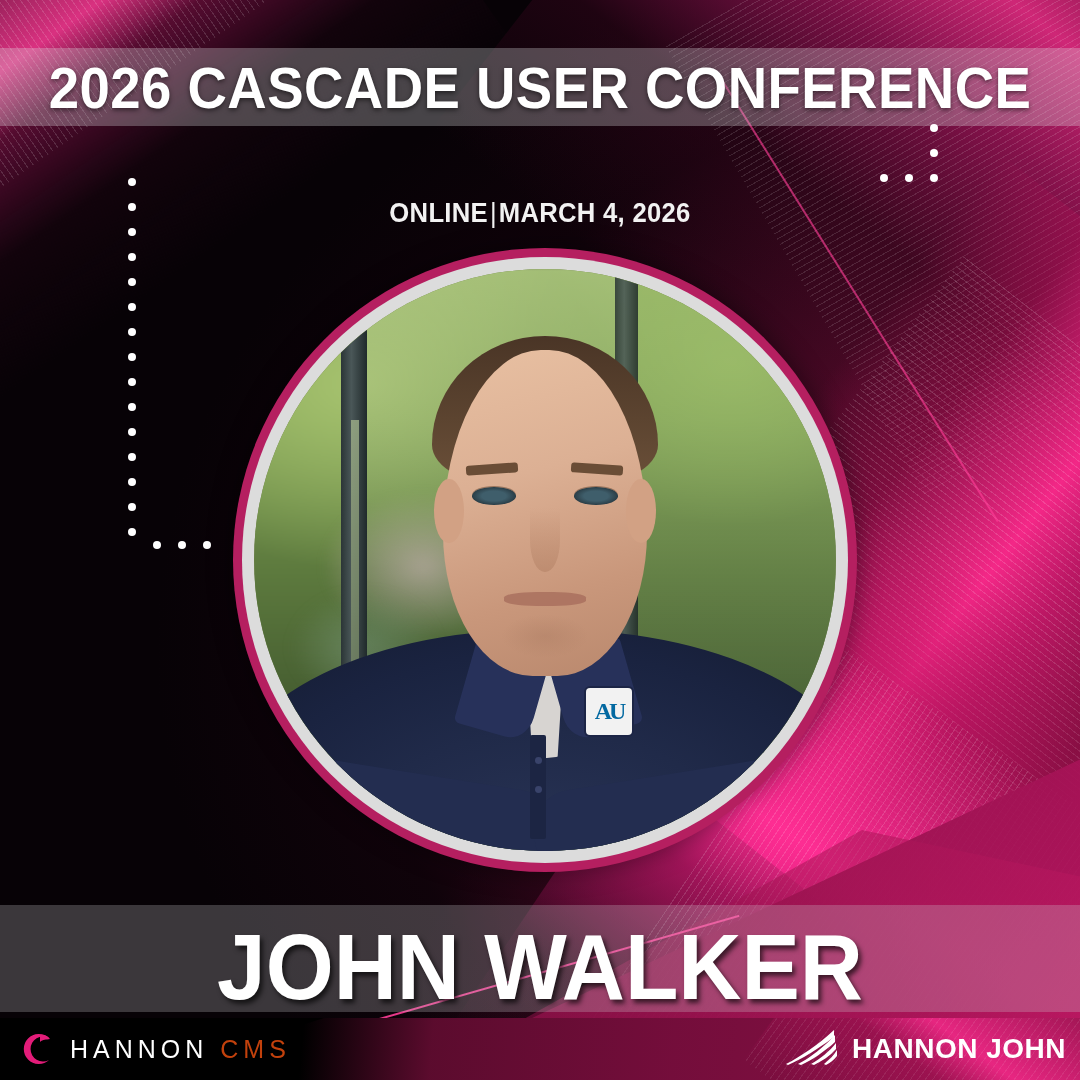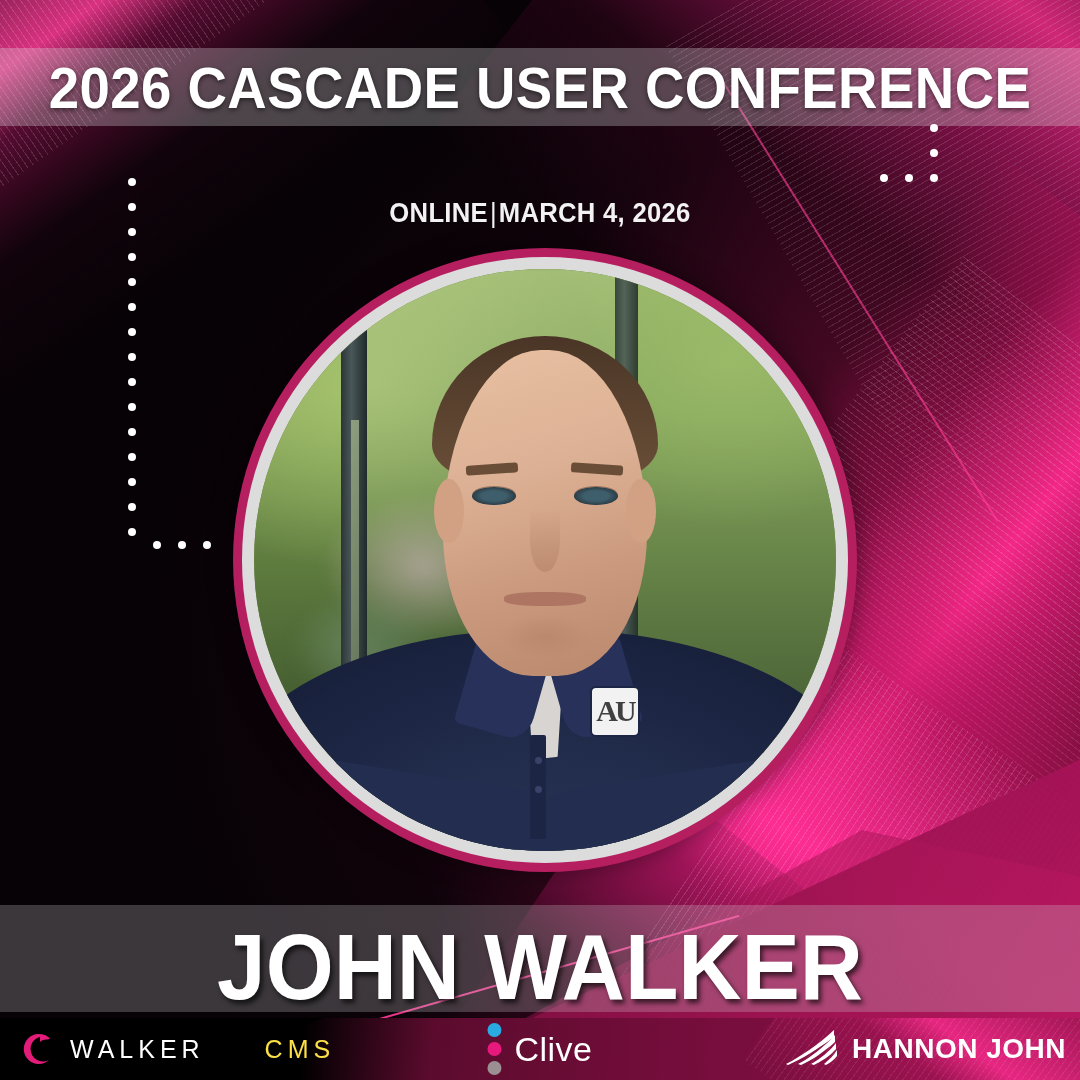--- a/index.html
+++ b/index.html
@@ -218,23 +218,23 @@
     background:#1c2543;border-radius:2px;}
   .ph-btn{position:absolute;left:48.3%;width:1.2%;height:1.2%;border-radius:50%;background:#39436a;}
   .ph-arm{position:absolute;bottom:-2%;width:46%;height:15%;background:#232d50;
     border-radius:40px;}
   .ph-arm.l{left:6%;transform:rotate(9deg);}
   .ph-arm.r{right:6%;transform:rotate(-9deg);}
 
   
   .au-logo{position:absolute;left:57%;bottom:20%;width:8%;height:8%;
     display:flex;align-items:center;justify-content:center;
-    font-family:"Liberation Serif", serif;font-weight:bold;font-size:30px;
-    color:#404040;background:#f2f2f2;border-radius:4px;
-    box-shadow:0 0 0 2px #1c2546;letter-spacing:-3px;margin-left:6px;}
+    font-family:"Liberation Serif", serif;font-weight:bold;font-size:24px;
+    color:#0369a1;background:#f2f2f2;border-radius:4px;
+    box-shadow:0 0 0 2px #1c2546;letter-spacing:-3px;}
 
   
   .ph-neck{position:absolute;left:42%;bottom:30%;width:16%;height:14%;
     background:linear-gradient(180deg,#c89d82,#b78a6f);border-radius:0 0 30% 30%;}
   .ph-head{position:absolute;left:32.5%;top:14%;width:35%;height:56%;
     background:linear-gradient(165deg,#e8c0a2 0%,#dcb094 38%,#c9977b 72%,#b9886d 100%);
     border-radius:48% 48% 44% 44% / 56% 56% 44% 44%;}
   .ph-hair{position:absolute;left:30.5%;top:11.5%;width:39%;height:26%;
     background:linear-gradient(180deg,#4a3526 0%,#5c4430 55%,#6b5039 100%);
     border-radius:50% 50% 36% 36% / 72% 72% 28% 28%;}
@@ -265,21 +265,21 @@
     background:linear-gradient(95deg, rgba(0,0,0,0) 28%, rgba(96,12,48,.95) 40%, rgba(122,14,62,.95) 62%, rgba(150,18,76,.95) 100%);
     clip-path:polygon(30% 0%, 100% 0%, 100% 100%, 12% 100%);}
   .footer-ray{position:absolute;right:-120px;top:-70px;width:420px;height:260px;
     transform:rotate(36deg);
     background:linear-gradient(180deg, rgba(0,0,0,0), rgba(255,44,144,.8) 45%, rgba(190,22,98,.4) 62%, rgba(0,0,0,0));}
   .footer-inner{position:absolute;inset:0;display:flex;align-items:center;}
 
   .logo-cascade{position:absolute;left:18px;display:flex;align-items:center;gap:12px;}
   .cascade-mark{width:40px;height:40px;position:relative;}
   .cascade-text{font-size:25px;letter-spacing:5px;color:#ffffff;font-weight:normal;}
-  .cascade-text .cms{color:#fde047;margin-left:48px;}
+  .cascade-text .cms{color:#c2410c;}
 
   .logo-clive{position:absolute;left:50%;transform:translateX(-50%);
     display:flex;align-items:center;gap:13px;}
   .clive-dots{display:flex;flex-direction:column;gap:5px;}
   .clive-dots i{width:14px;height:14px;border-radius:50%;display:block;}
   .clive-text{font-size:34px;color:#ffffff;letter-spacing:.5px;}
 
   .logo-hannon{position:absolute;right:14px;display:flex;align-items:center;gap:10px;}
   .hannon-text{font-size:28px;font-weight:bold;color:#ffffff;letter-spacing:.5px;}
 </style>
@@ -395,31 +395,23 @@
 
     <div class="footer-inner">
 
       <div class="logo-cascade">
         <span class="cascade-mark">
           <svg width="40" height="40" viewBox="0 0 40 40">
             <path d="M31,9 A15,15 0 1 0 31,31 A12.5,12.5 0 1 1 31,9 Z" fill="#e31c79"></path>
             <path d="M22,6 C26,5 30,7 32,10 C28,11 25,10 22,13 C22,10.5 22,8 22,6 Z" fill="#e31c79"></path>
           </svg>
         </span>
-        <span class="cascade-text"><span>WALKER</span> <span class="cms">CMS</span></span>
+        <span class="cascade-text"><span>HANNON</span> <span class="cms">CMS</span></span>
       </div>
 
-      <div class="logo-clive">
-        <span class="clive-dots">
-          <i style="background:#29abe2;"></i>
-          <i style="background:#e8197d;"></i>
-          <i style="background:#9b8f93;"></i>
-        </span>
-        <span class="clive-text">Clive</span>
-      </div>
 
       <div class="logo-hannon">
         <span>
           <svg width="58" height="40" viewBox="0 0 58 40">
             <path d="M2,37 C16,30 34,18 50,3 L50,10 C34,22 18,32 4,38 Z" fill="#ffffff"></path>
             <path d="M14,37 C26,31 40,20 51,8 L51,15 C40,25 28,33 17,38 Z" fill="#ffffff"></path>
             <path d="M27,37 C36,32 46,24 52,16 L52,22 C46,29 38,34 30,38 Z" fill="#ffffff"></path>
             <path d="M40,37 C45,33 50,28 53,23 L53,29 C50,33 46,36 42,38 Z" fill="#ffffff"></path>
           </svg>
         </span>

